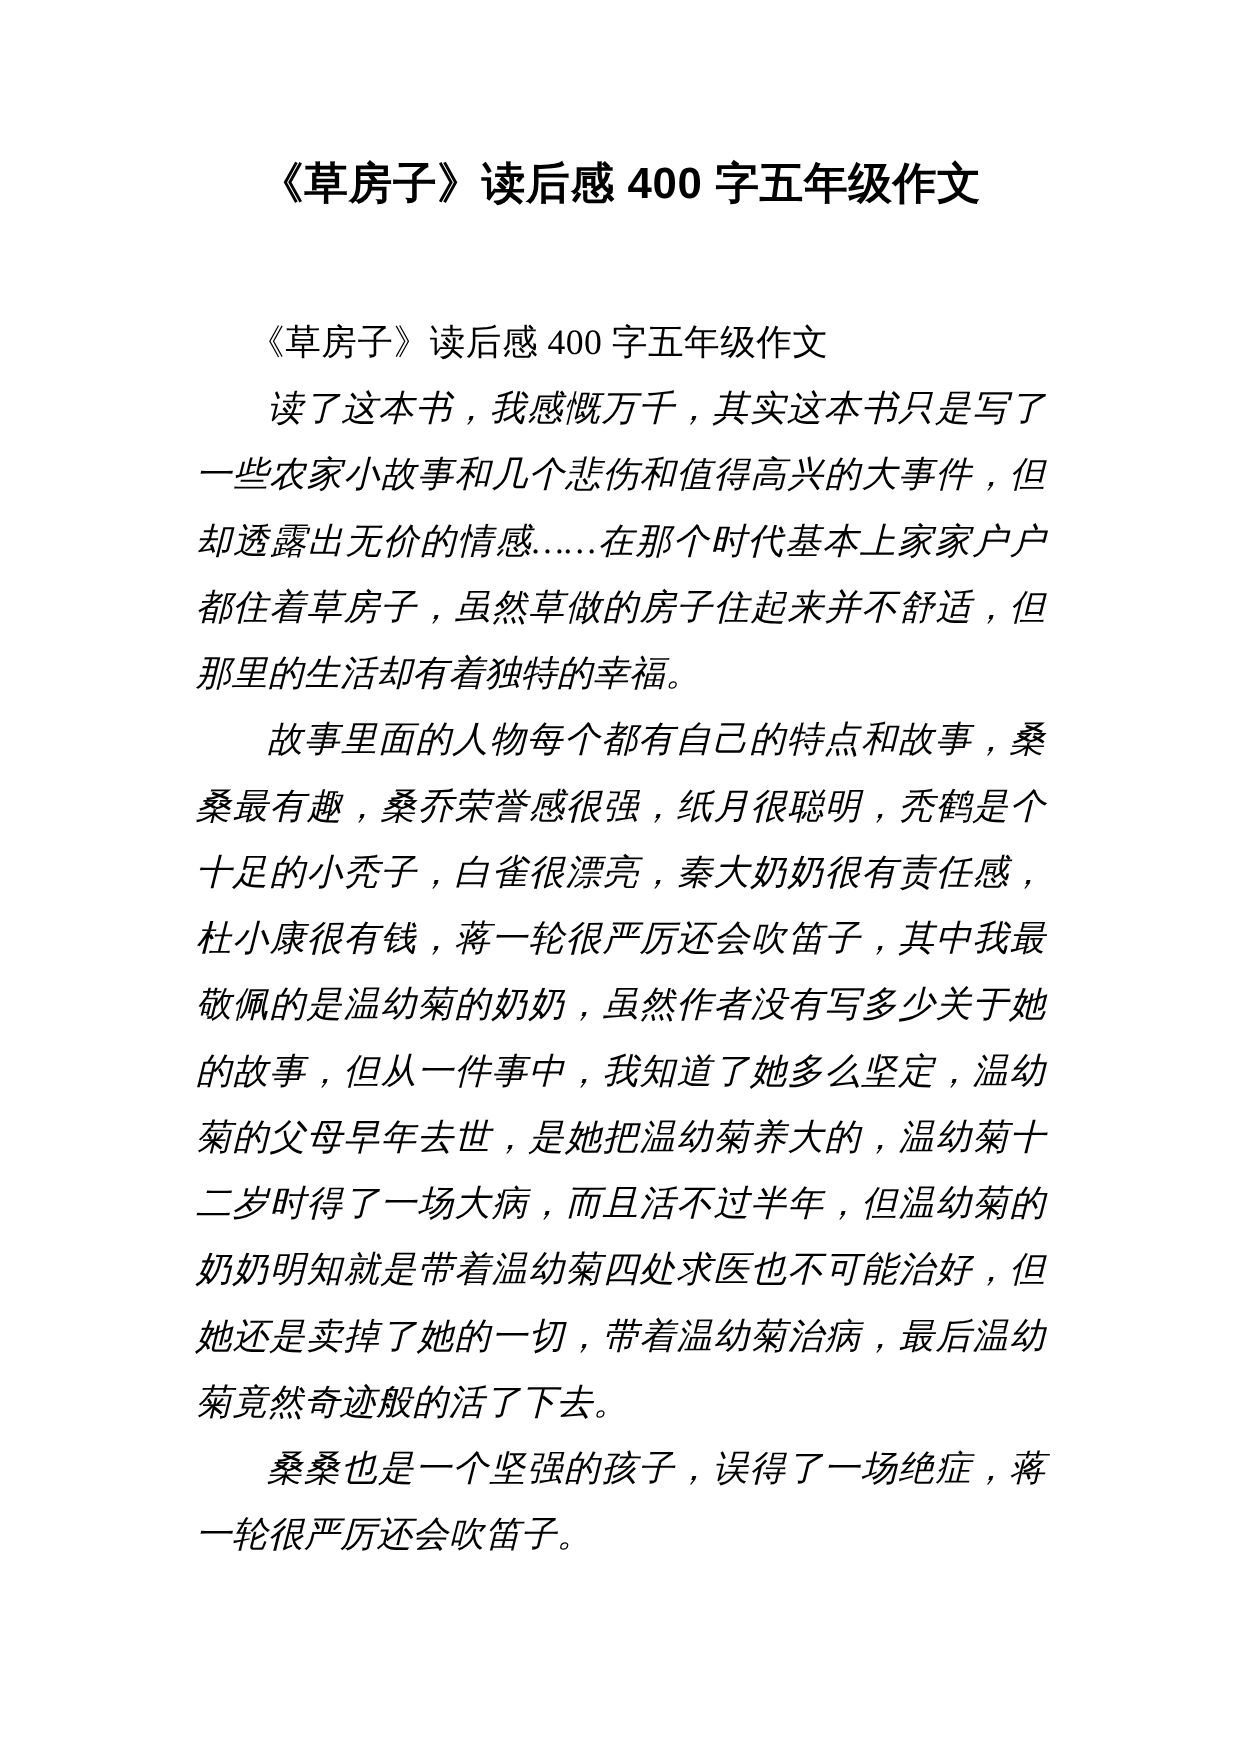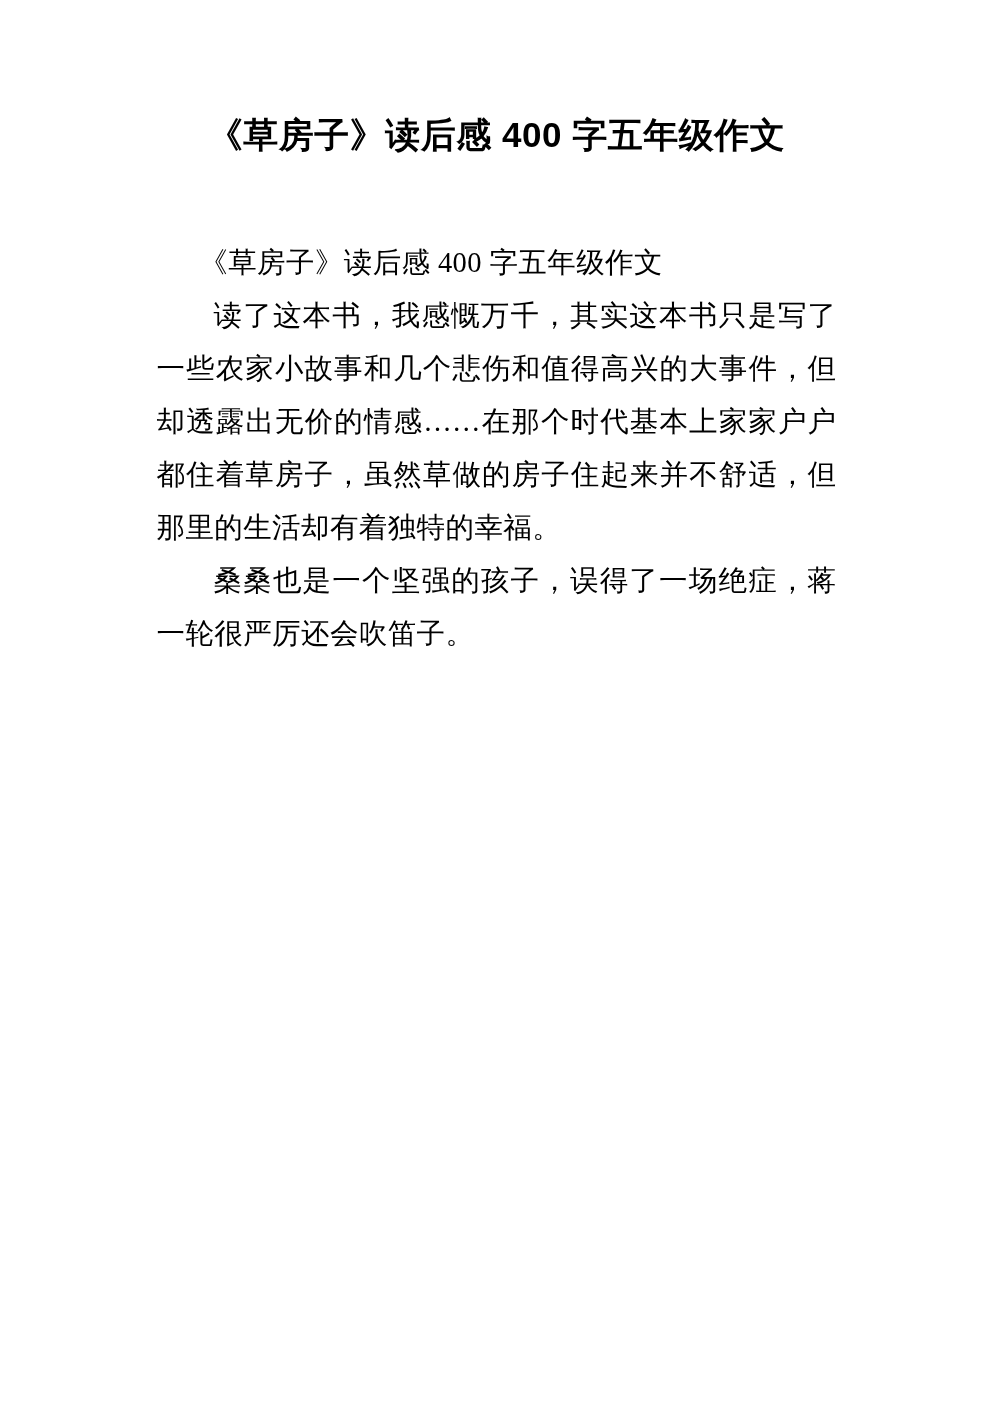--- a/index.html
+++ b/index.html
@@ -12,21 +12,21 @@
     height: 1404px;
     font-family: "Liberation Serif", "DejaVu Serif", serif;
     color: #000000;
     overflow: hidden;
   }
   .page {
     position: relative;
     width: 993px;
     height: 1404px;
     box-sizing: border-box;
-    padding: 0;
+    padding: 12px;
   }
   .doc-title {
     font-family: "Liberation Sans", "DejaVu Sans", sans-serif;
     font-weight: bold;
     font-size: 35px;
     line-height: 1.3;
     text-align: center;
     margin: 0;
     padding-top: 112px;
     letter-spacing: 0.5px;
@@ -40,36 +40,38 @@
     font-family: "Liberation Serif", "DejaVu Serif", serif;
     font-size: 28.5px;
     line-height: 53px;
     margin: 0;
     text-align: justify;
     text-justify: inter-ideograph;
     letter-spacing: 0.4px;
   }
   .indent {
     text-indent: 2em;
+    font-style: italic;
   }
   .no-indent {
     text-indent: 1.5em;
   }
 </style>
 </head>
 <body>
 
 <div class="page">
 
   <h1 class="doc-title">《草房子》读后感 400 字五年级作文</h1>
 
   <div class="body-block">
 
     <p class="para no-indent">《草房子》读后感 400 字五年级作文</p>
 
 
     <p class="para indent">读了这本书，我感慨万千，其实这本书只是写了一些农家小故事和几个悲伤和值得高兴的大事件，但却透露出无价的情感……在那个时代基本上家家户户都住着草房子，虽然草做的房子住起来并不舒适，但那里的生活却有着独特的幸福。</p>
 
+    <p class="para indent">故事里面的人物每个都有自己的特点和故事，桑桑最有趣，桑乔荣誉感很强，纸月很聪明，秃鹤是个十足的小秃子，白雀很漂亮，秦大奶奶很有责任感，杜小康很有钱，蒋一轮很严厉还会吹笛子，其中我最敬佩的是温幼菊的奶奶，虽然作者没有写多少关于她的故事，但从一件事中，我知道了她多么坚定，温幼菊的父母早年去世，是她把温幼菊养大的，温幼菊十二岁时得了一场大病，而且活不过半年，但温幼菊的奶奶明知就是带着温幼菊四处求医也不可能治好，但她还是卖掉了她的一切，带着温幼菊治病，最后温幼菊竟然奇迹般的活了下去。</p>
 
     <p class="para indent">桑桑也是一个坚强的孩子，误得了一场绝症，蒋一轮很严厉还会吹笛子。</p>
 
   </div>
 </div>
 
 </body></html>

